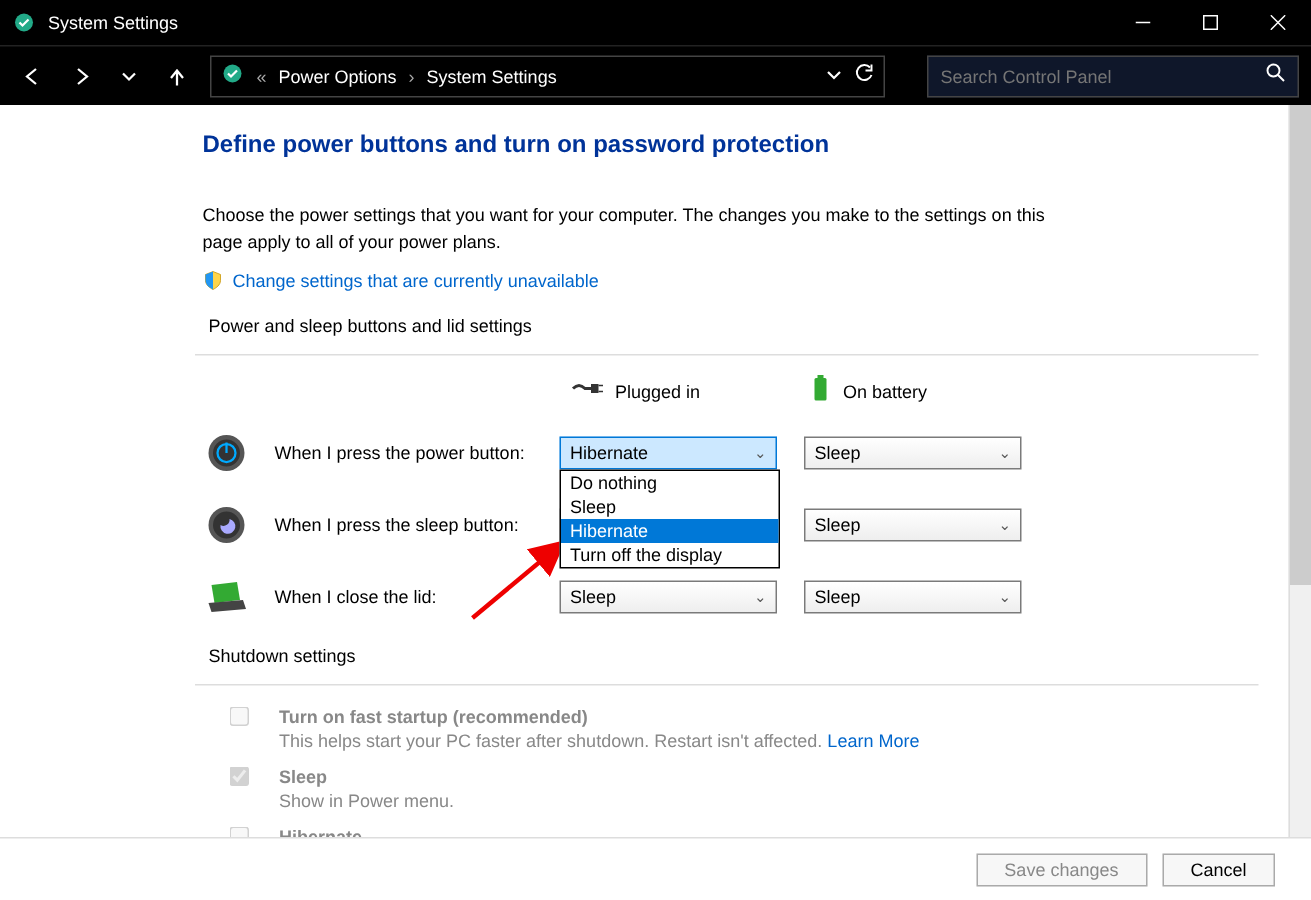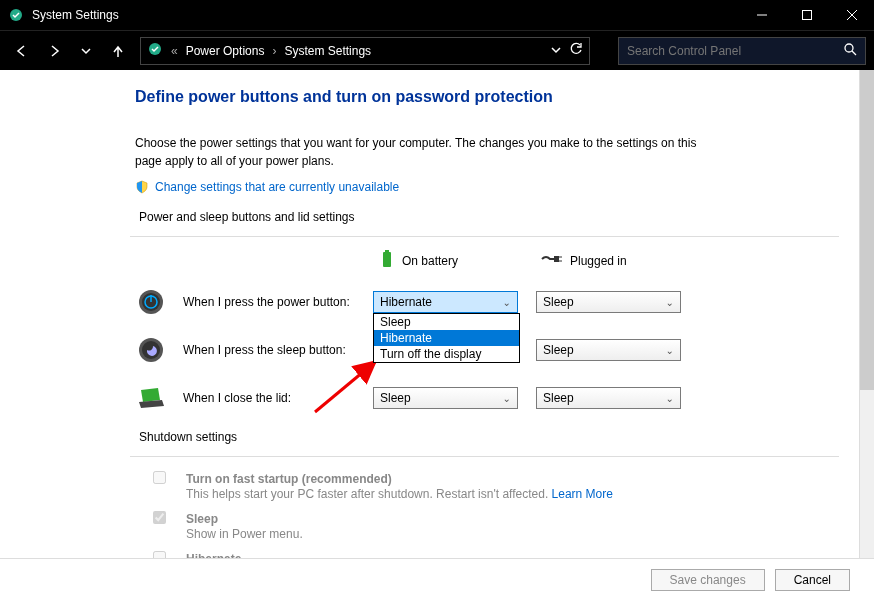--- a/index.html
+++ b/index.html
@@ -166,51 +166,52 @@
           </svg></span>
       <a href="#">Change settings that are currently unavailable</a>
     </div>
 
     <div class="section-label">Power and sleep buttons and lid settings</div>
     <hr class="divider">
 
     <div class="col-headers">
       <div class="spacer"></div>
       <div class="col-head">
-        <span><svg width="14" height="20">
-              <rect x="3" y="3" width="8" height="15" rx="1" fill="#3a3"></rect>
-              <rect x="5" y="1" width="4" height="2" fill="#3a3"></rect>
-            </svg></span>
-        <span>On battery</span>
-      </div>
-      <div class="col-head">
         <span><svg width="22" height="14">
               <path d="M2 7 Q6 3 10 7 L14 7" stroke="#333" stroke-width="2" fill="none"></path>
               <rect x="14" y="4" width="5" height="6" fill="#333"></rect>
               <line x1="19" y1="5" x2="22" y2="5" stroke="#333"></line>
               <line x1="19" y1="9" x2="22" y2="9" stroke="#333"></line>
             </svg></span>
         <span>Plugged in</span>
+      </div>
+      <div class="col-head">
+        <span><svg width="14" height="20">
+              <rect x="3" y="3" width="8" height="15" rx="1" fill="#3a3"></rect>
+              <rect x="5" y="1" width="4" height="2" fill="#3a3"></rect>
+            </svg></span>
+        <span>On battery</span>
       </div>
     </div>
 
     <div class="setting-row">
       <div class="setting-icon">
           <svg width="28" height="28">
             <circle cx="14" cy="14" r="12" fill="#555"></circle>
             <circle cx="14" cy="14" r="9" fill="#333"></circle>
             <circle cx="14" cy="14" r="6" fill="none" stroke="#0af" stroke-width="1.5"></circle>
             <line x1="14" y1="7" x2="14" y2="14" stroke="#0af" stroke-width="1.5"></line>
           </svg>
         </div>
       <div class="setting-label">When I press the power button:</div>
       <div class="dropdown selected">
         <span>Hibernate</span>
         <span class="chev">⌄</span>
         <div class="dropdown-list">
+          <div class="dropdown-item">Do nothing</div>
           <div class="dropdown-item">Sleep</div>
           <div class="dropdown-item highlighted">Hibernate</div>
           <div class="dropdown-item">Turn off the display</div>
         </div>
       </div>
       <div class="dropdown">
         <span>Sleep</span>
         <span class="chev">⌄</span>
       </div>
     </div>

